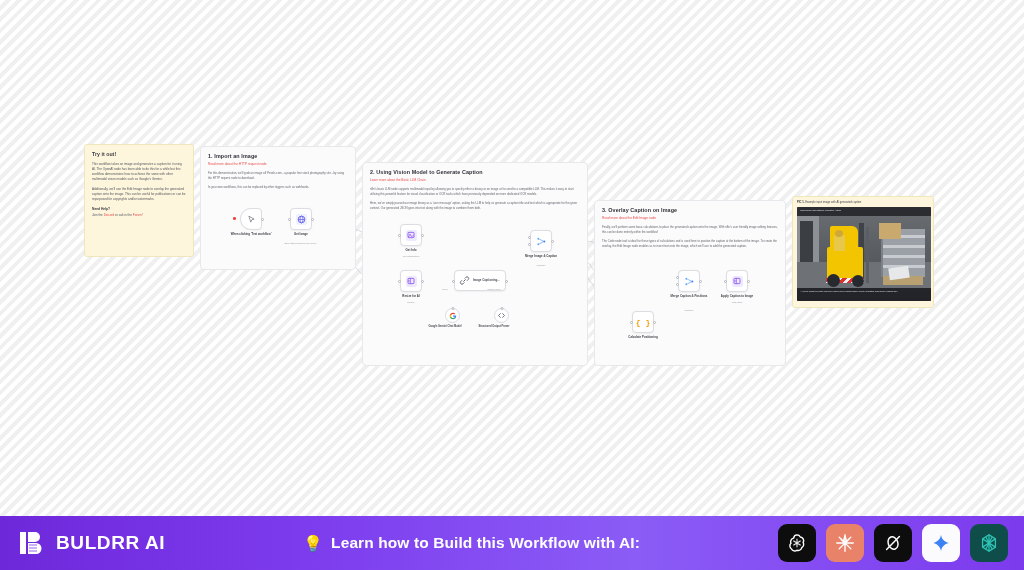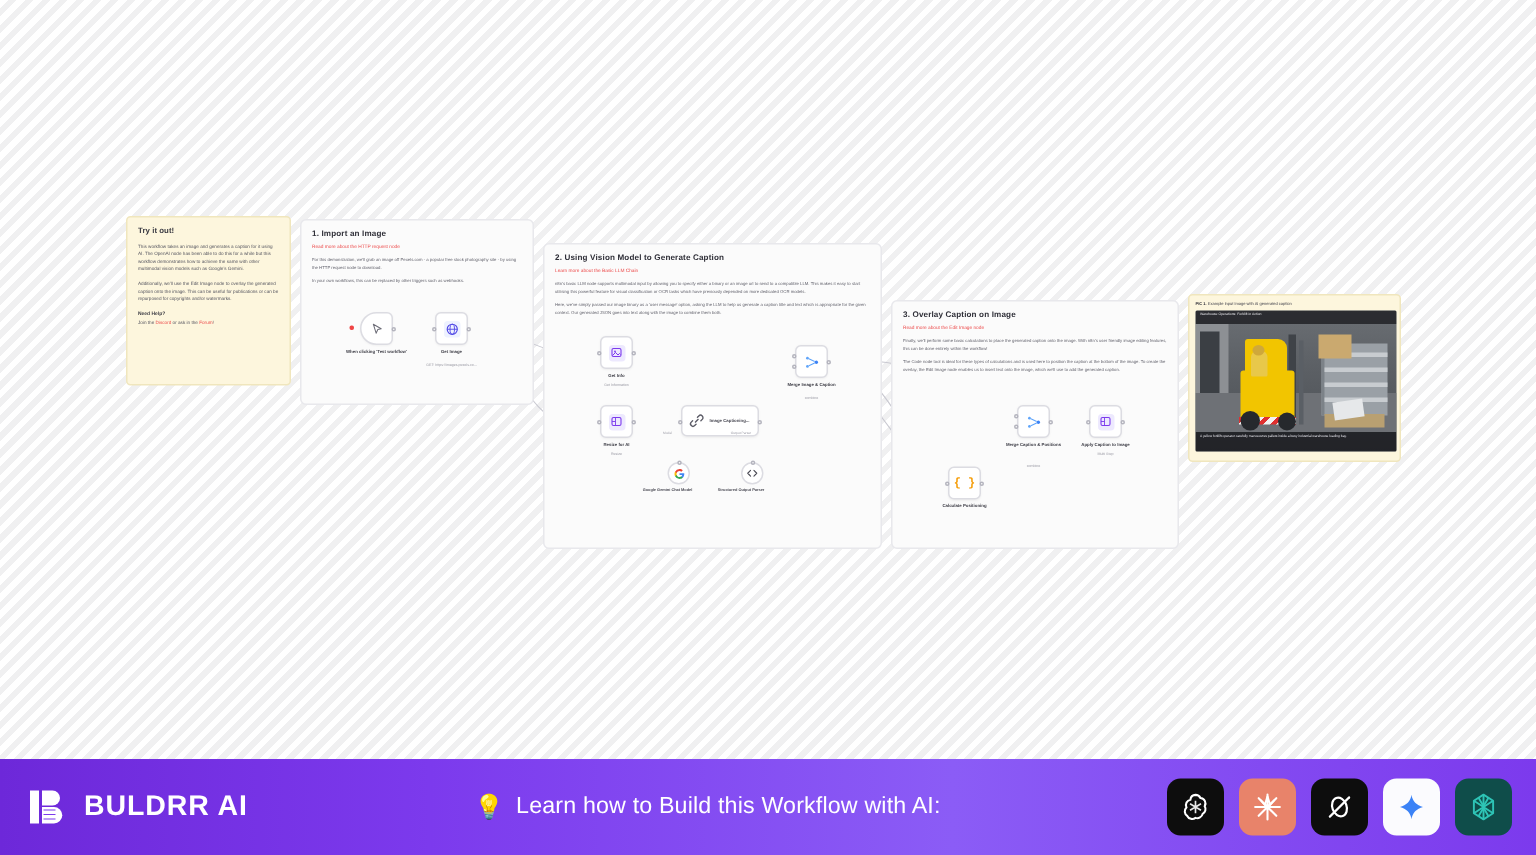--- a/index.html
+++ b/index.html
@@ -191,33 +191,33 @@
   .toolbar { position:absolute; left:16px; bottom:10px; display:flex; gap:12px; }
   .tbtn {
     width:32px; height:32px; background:#fff; border:1px solid #e6e6ea;
     border-radius:6px; display:flex; align-items:center; justify-content:center;
     box-shadow: 0 1px 2px rgba(0,0,0,.05);
     cursor:pointer;
   }
 
   
   .banner {
-    position:absolute; left:0; bottom:0; width:1024px; height:64px;
+    position:absolute; left:0; bottom:0; width:1024px; height:54px;
     background: linear-gradient(90deg,#6d28d9 0%, #7c3aed 28%, #8b5cf6 62%, #7c3aed 100%);
     display:flex; align-items:center;
   }
   .brand { display:flex; align-items:center; gap:10px; padding-left:18px; }
   .brand-mark { width:28px; height:28px; position:relative; }
   .brand-name {
     color:#fff; font-size:19px; font-weight:700; letter-spacing:.6px;
   }
   .banner-center {
     flex:1; display:flex; align-items:center; justify-content:center; gap:8px;
   }
-  .banner-center .txt { color:#fff; font-size:15.5px; font-weight:400; letter-spacing:.1px; }
+  .banner-center .txt { color:#fff; font-size:15.5px; font-weight:700; letter-spacing:.1px; }
   .bulb { font-size:16px; }
   .logos { display:flex; gap:10px; padding-right:16px; }
   .logo {
     width:38px; height:38px; border-radius:9px;
     display:flex; align-items:center; justify-content:center;
   }
   .logo.openai { background:#0d0d0d; }
   .logo.claude { background:#e8836a; }
   .logo.perplexity { background:#0d0d0d; }
   .logo.gemini { background:#fbfbfe; }

